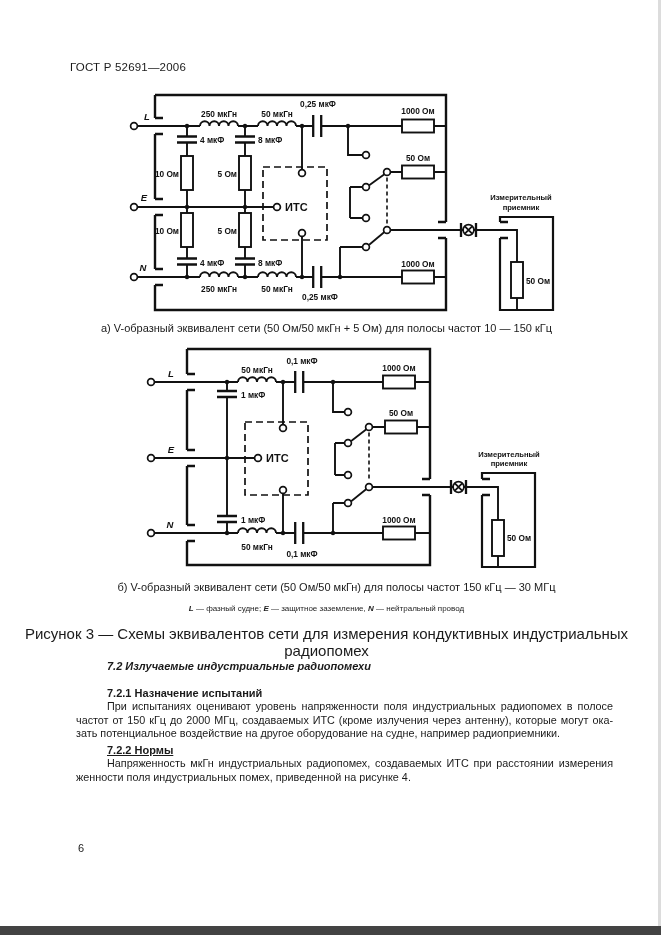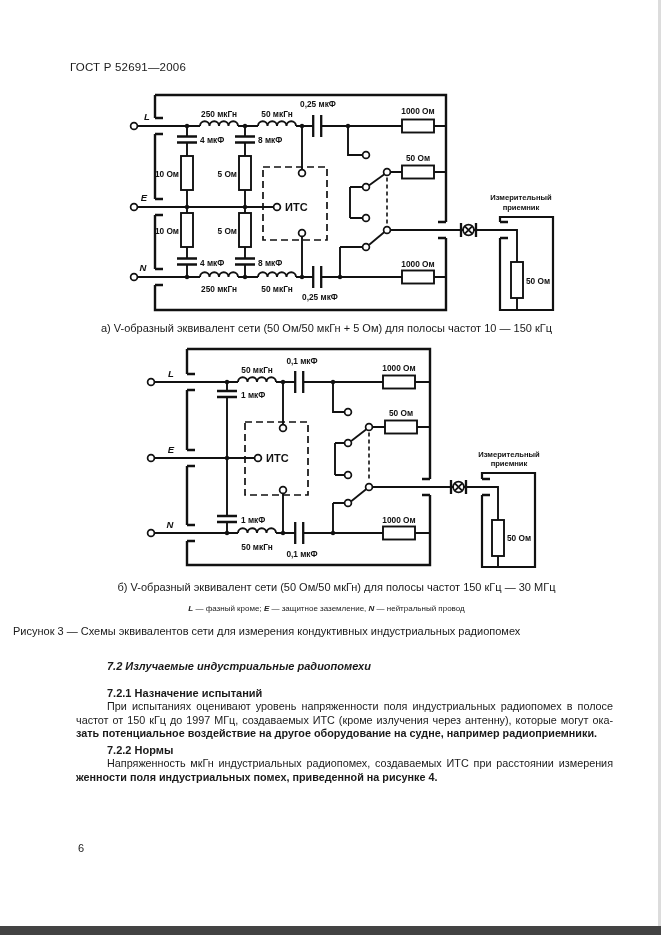--- a/index.html
+++ b/index.html
@@ -7,32 +7,32 @@
     width:661px;height:935px;position:relative;background:#ffffff;
     font-family:"Liberation Sans",sans-serif;color:#1a1a1a;overflow:hidden;
   }
   .abs{position:absolute;}
   .doc-header{top:61px;left:70px;font-size:11.5px;font-weight:normal;letter-spacing:.2px;}
   .caption{left:0;right:8px;text-align:center;font-size:11px;}
   .caption-a{top:322px;}
   .caption-b{top:581px;padding-left:20px;}
   .legend{top:604px;left:0;right:8px;text-align:center;font-size:8px;color:#222;}
   .legend .it{font-style:italic;font-weight:bold;}
-  .fig-caption{top:625px;left:13px;right:8px;text-align:left;font-size:11px;}
+  .fig-caption{top:625px;left:0;right:8px;text-align:center;font-size:15px;}
   .textblock{left:76px;width:537px;font-size:10.8px;line-height:13.6px;}
   .heading{font-weight:bold;padding-left:31px;font-size:11px;}
   .h72{top:660px;font-style:italic;}
   .h721{top:687px;}
-  .h722{top:744px;}
+  .h722{top:744px;text-decoration:underline;}
   .para{}
   .p721{top:700px;}
   .p722{top:757px;}
   .line{text-align:justify;text-align-last:justify;white-space:normal;}
   .line.first{text-indent:31px;}
-  .line.last{text-align:left;text-align-last:left;font-weight:bold;}
+  .line.last{text-align:left;text-align-last:left;}
   .page-number{top:842px;left:78px;font-size:11px;}
   .edge-right{top:0;right:0;width:3px;height:935px;background:#dcdcdc;}
   .edge-bottom{left:0;right:0;top:926px;height:9px;background:#434343;}
   svg{position:absolute;top:0;left:0;}
   svg text{font-family:"Liberation Sans",sans-serif;font-weight:bold;fill:#111;}
   .lbl{font-size:8.3px;}
   .lbl-term{font-size:9.5px;font-style:italic;}
   .lbl-eut{font-size:11px;}
   .lbl-recv{font-size:7.6px;}
   .wire{stroke:#111;stroke-width:1.9;fill:none;}
@@ -250,30 +250,30 @@
       <text class="lbl-recv" x="509" y="457" text-anchor="middle">Измерительный</text>
       <text class="lbl-recv" x="509" y="466" text-anchor="middle">приемник</text>
       <text class="lbl" x="507" y="541">50 Ом</text>
     </g>
   </g>
 </svg>
 
 <div class="abs caption caption-a">а) V-образный эквивалент сети (50 Ом/50 мкГн + 5 Ом) для полосы частот 10 — 150 кГц</div>
 <div class="abs caption caption-b">б) V-образный эквивалент сети (50 Ом/50 мкГн) для полосы частот 150 кГц — 30 МГц</div>
 
-<div class="abs legend"><span class="it">L</span><span> — фазный кроме; </span><span class="it">E</span><span> — защитное заземление, </span><span class="it">N</span><span> — нейтральный провод</span></div>
+<div class="abs legend"><span class="it">L</span><span> — фазный судне; </span><span class="it">E</span><span> — защитное заземление, </span><span class="it">N</span><span> — нейтральный провод</span></div>
 
 <div class="abs fig-caption">Рисунок 3 — Схемы эквивалентов сети для измерения кондуктивных индустриальных радиопомех</div>
 
 <div class="abs textblock heading h72">7.2 Излучаемые индустриальные радиопомехи</div>
 <div class="abs textblock heading h721">7.2.1 Назначение испытаний</div>
 
 <div class="abs textblock para p721">
   <div class="line first">При испытаниях оценивают уровень напряженности поля индустриальных радиопомех в полосе</div>
-  <div class="line">частот от 150 кГц до 1997 МГц, создаваемых ИТС (кроме излучения через антенну), которые могут ока-</div>
+  <div class="line">частот от 150 кГц до 2000 МГц, создаваемых ИТС (кроме излучения через антенну), которые могут ока-</div>
   <div class="line last">зать потенциальное воздействие на другое оборудование на судне, например радиоприемники.</div>
 </div>
 
 <div class="abs textblock heading h722">7.2.2 Нормы</div>
 
 <div class="abs textblock para p722">
   <div class="line first">Напряженность мкГн индустриальных радиопомех, создаваемых ИТС при расстоянии измерения</div>
   <div class="line last">женности поля индустриальных помех, приведенной на рисунке 4.</div>
 </div>
 

